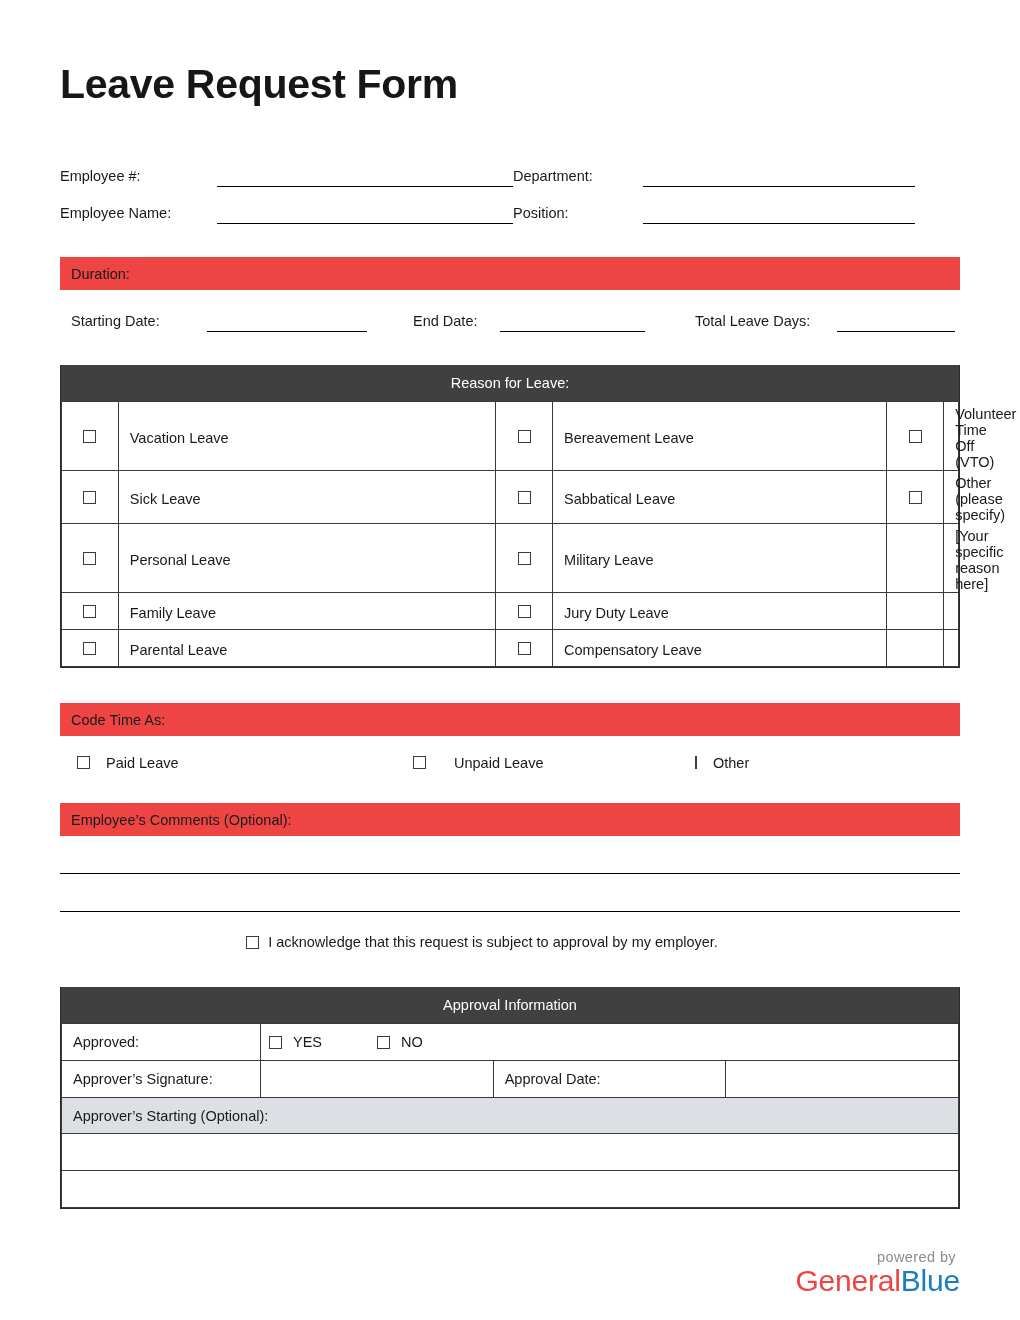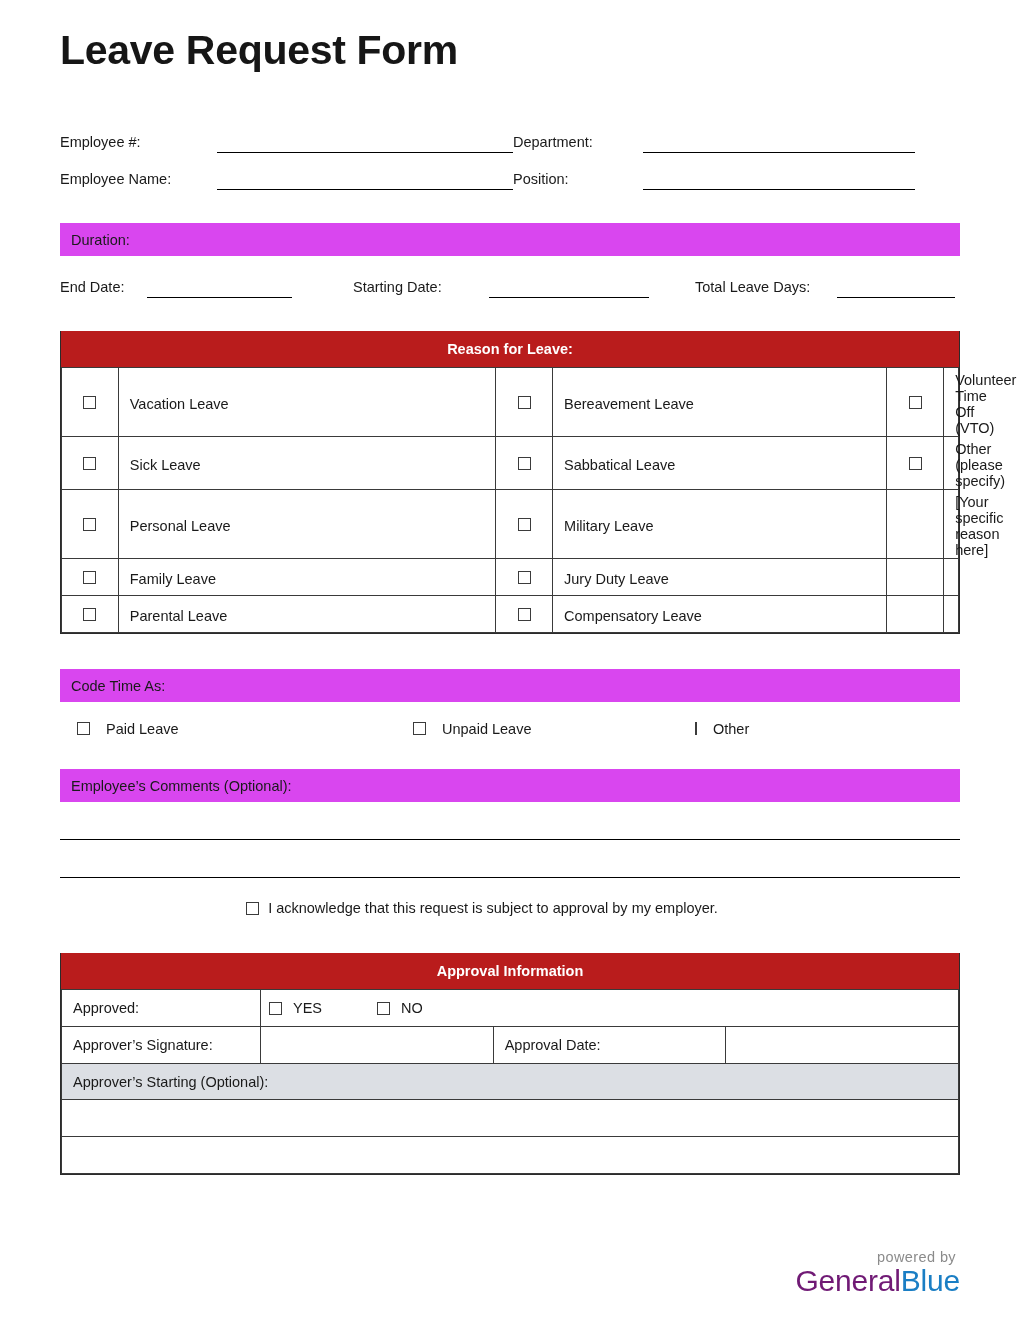--- a/index.html
+++ b/index.html
@@ -25,21 +25,21 @@
     height: 1320px;
     padding: 0 60px;
   }
 
   
   .title {
     font-size: 41px;
     font-weight: bold;
     letter-spacing: -0.3px;
     color: #161616;
-    padding-top: 28px;
+    padding-top: 62px;
     line-height: 1.1;
   }
 
   
   .ident {
     margin-top: 43px;
   }
   .ident-row {
     display: flex;
     align-items: flex-end;
@@ -62,21 +62,21 @@
   .col-left  { width: 453px; }
   .col-right { width: 407px; }
 
   .lbl-w-160 { width: 157px; }
   .lbl-w-130 { width: 130px; }
   .line-296  { width: 296px; }
   .line-272  { width: 272px; }
 
   
   .band {
-    background: #d946ef;
+    background: #ef4444;
     height: 33px;
     display: flex;
     align-items: center;
     padding-left: 11px;
     font-size: 14.5px;
     color: #1a1a1a;
   }
 
   
   .duration-wrap { margin-top: 33px; }
@@ -90,24 +90,24 @@
   .dur-label {
     font-size: 14.5px;
     line-height: 1;
     padding-bottom: 4px;
     white-space: nowrap;
   }
   .dur-line { border-bottom: 1.6px solid #000; height: 21px; }
 
   
   .slate-head {
-    background: #b91c1c;
+    background: #404040;
     color: #ffffff;
     font-size: 14.5px;
-    font-weight: bold;
+    font-weight: normal;
     text-align: center;
     height: 36px;
     line-height: 36px;
   }
 
   
   .reason-table {
     margin-top: 33px;
     border: 1.5px solid #2b2b2b;
     border-top: none;
@@ -151,21 +151,21 @@
     align-items: center;
     padding-top: 6px;
   }
   .code-opt {
     display: flex;
     align-items: center;
     font-size: 14.5px;
   }
   .code-opt .cb { margin-right: 16px; }
   .code-c1 { width: 353px; padding-left: 17px; }
-  .code-c2 { width: 282px; padding-left: 0; }
+  .code-c2 { width: 282px; padding-left: 0; gap: 12px; }
   .code-c3 { width: 0; }
 
   
   .comments-wrap { margin-top: 20px; }
   .comment-line {
     border-bottom: 1.7px solid #000;
     height: 38px;
   }
 
   
@@ -238,21 +238,21 @@
     color: #8b8b8b;
     letter-spacing: 0.4px;
     line-height: 1;
     padding-right: 4px;
   }
   .brand {
     font-size: 30px;
     line-height: 1.12;
     letter-spacing: -0.2px;
   }
-  .brand .b1 { color: #701a75; }
+  .brand .b1 { color: #ef4444; }
   .brand .b2 { color: #1a7ec4; }
 </style>
 </head>
 <body>
 
 <div class="page">
 
   <div class="title">Leave Request Form</div>
 
   <div class="ident">
@@ -279,27 +279,27 @@
       </div>
     </div>
 
   </div>
 
   <div class="duration-wrap">
     <div class="band">
       <span>Duration:</span>
     </div>
     <div class="duration-row">
+      <div class="dur-cell" style="width:353px">
+        <span class="dur-label" style="width:147px;padding-left:11px">Starting Date:</span>
+        <span class="dur-line" style="width:160px"></span>
+      </div>
       <div class="dur-cell" style="width:282px">
         <span class="dur-label" style="width:87px">End Date:</span>
         <span class="dur-line" style="width:145px"></span>
-      </div>
-      <div class="dur-cell" style="width:353px">
-        <span class="dur-label" style="width:147px;padding-left:11px">Starting Date:</span>
-        <span class="dur-line" style="width:160px"></span>
       </div>
       <div class="dur-cell" style="width:265px">
         <span class="dur-label" style="width:142px">Total Leave Days:</span>
         <span class="dur-line" style="width:118px"></span>
       </div>
     </div>
   </div>
 
   <div class="reason-table">
     <div class="slate-head">

